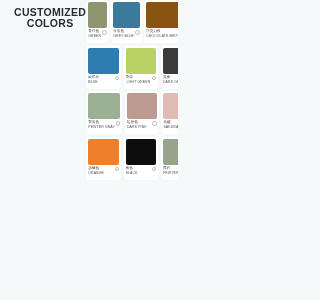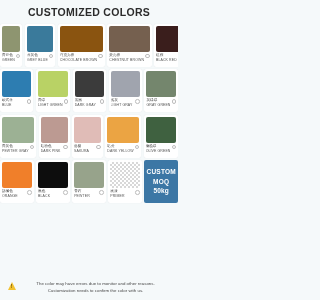--- a/index.html
+++ b/index.html
@@ -5,22 +5,22 @@
   html,body{margin:0;padding:0;}
   body{
     width:178px;height:300px;
     background:#f5f9fa;
     font-family:"Liberation Sans",sans-serif;
     overflow:hidden;
   }
   .page{
     width:178px;height:300px;
     box-sizing:border-box;
-    display:flex;flex-direction:column;
-    padding:0 0;
+    display:flex;flex-direction:row;
+    padding:0 14px;
   }
   .title{
     text-align:center;
     font-size:10.5px;
     font-weight:bold;
     letter-spacing:.3px;
     color:#2b2b2b;
     padding:7px 0 6px;
     line-height:1;
   }

